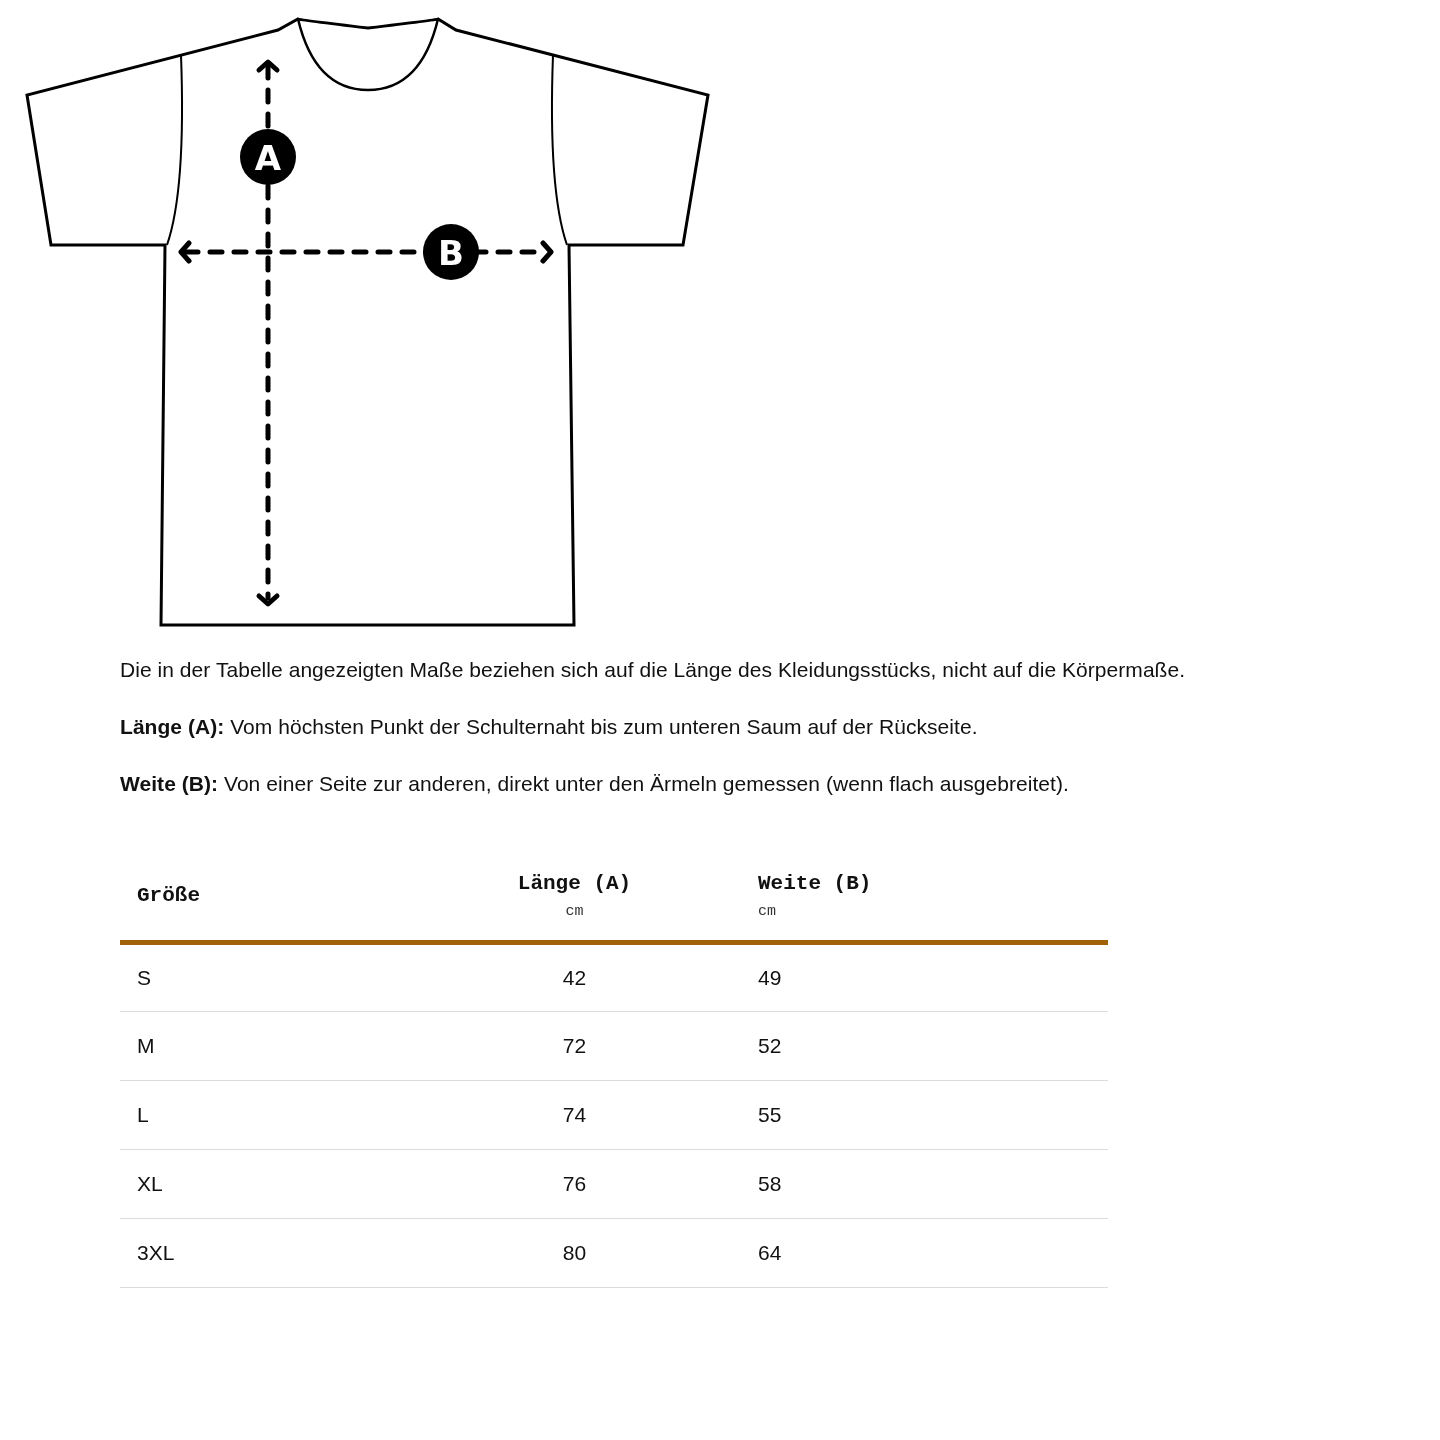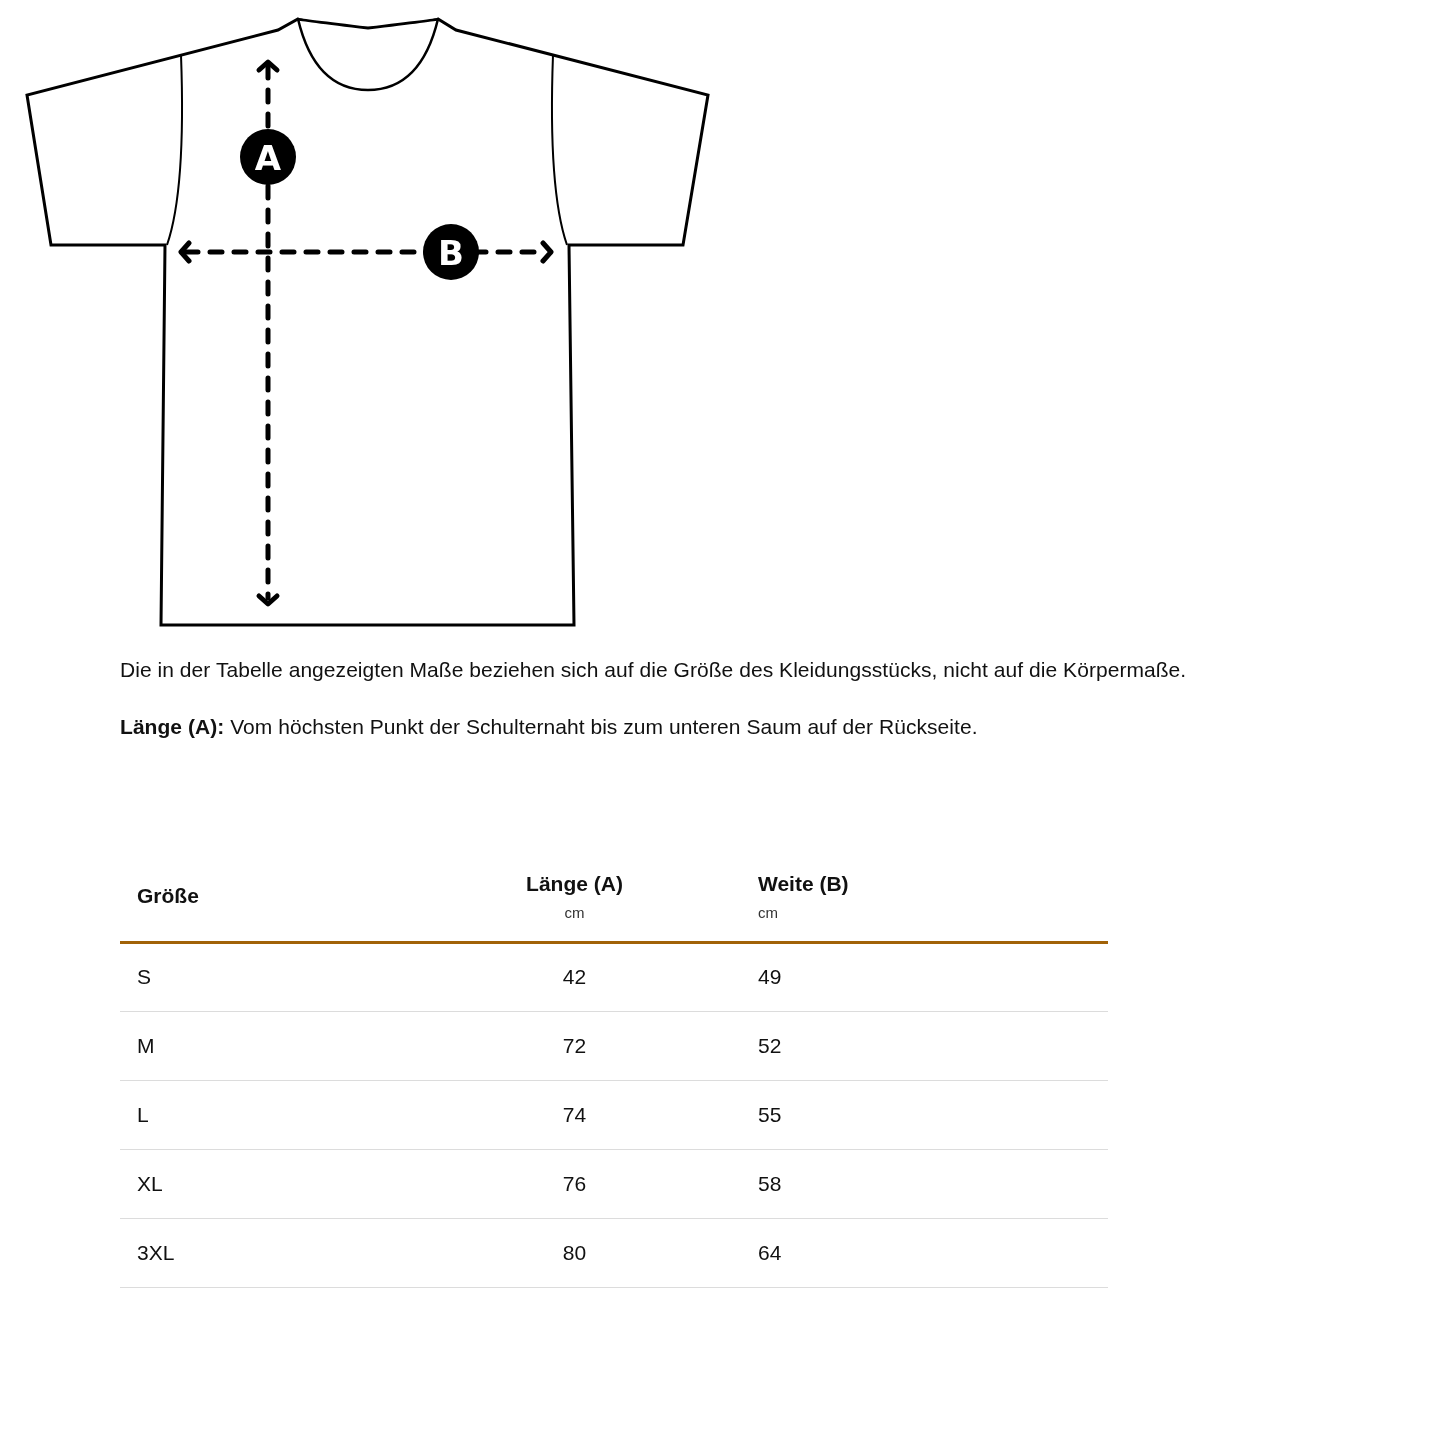--- a/index.html
+++ b/index.html
@@ -9,21 +9,21 @@
     }
     .diagram { position: absolute; left: 0; top: 0; width: 740px; height: 640px; }
     .diagram svg { width: 740px; height: 640px; display: block; }
     .label-letter { font-family: "DejaVu Sans", sans-serif; font-weight: bold; font-size: 34px; fill: #ffffff; }
     .desc { position: absolute; left: 120px; top: 654px; width: 1260px; }
     .desc p { margin: 0; font-size: 21px; line-height: 32px; letter-spacing: 0.05px; }
     .desc p + p { margin-top: 25px; }
     .desc b { font-weight: bold; }
     .size-table { position: absolute; left: 120px; top: 852px; width: 988px; border-collapse: collapse; }
     .size-table th, .size-table td { text-align: left; padding: 0; vertical-align: middle; }
-    .size-table thead tr { height: 90px; border-bottom: 3px solid #a16207; }
+    .size-table thead tr { height: 90px; border-bottom: 5px solid #a16207; font-family: Liberation Mono, monospace; }
     .size-table tbody tr { height: 69px; border-bottom: 1px solid #dcdcdc; }
     .size-table th { font-size: 21px; font-weight: bold; }
     .size-table .col1 { padding-left: 17px; width: 254px; }
     .size-table .col2 { width: 367px; text-align: center; }
     .th-unit { display: block; font-size: 15px; font-weight: normal; color: #333333; margin-top: 8px; }
     .th-main { display: block; }
     .size-table td { font-size: 21px; }
   </style>
 </head>
 <body>
@@ -55,22 +55,23 @@
       <text x="268" y="170" text-anchor="middle" class="label-letter">A</text>
     </g>
     <g>
       <circle cx="451" cy="252" r="28" fill="#000000"></circle>
       <text x="451" y="265" text-anchor="middle" class="label-letter">B</text>
     </g>
   </svg>
 </div>
 
 <div class="desc">
-  <p>Die in der Tabelle angezeigten Maße beziehen sich auf die Größe des Kleidungsstücks, nicht auf die Körpermaße.</p>
+  <p>Die in der Tabelle angezeigten Maße beziehen sich auf die Länge des Kleidungsstücks, nicht auf die Körpermaße.</p>
   <p><b>Länge (A):</b><span> Vom höchsten Punkt der Schulternaht bis zum unteren Saum auf der Rückseite.</span></p>
+  <p><b>Weite (B):</b><span> Von einer Seite zur anderen, direkt unter den Ärmeln gemessen (wenn flach ausgebreitet).</span></p>
 </div>
 
 <table class="size-table">
   <thead>
     <tr>
       <th class="col1">
           <span class="th-main">Größe</span>
         </th>
       <th class="col2">
           <span class="th-main">Länge (A)</span>

